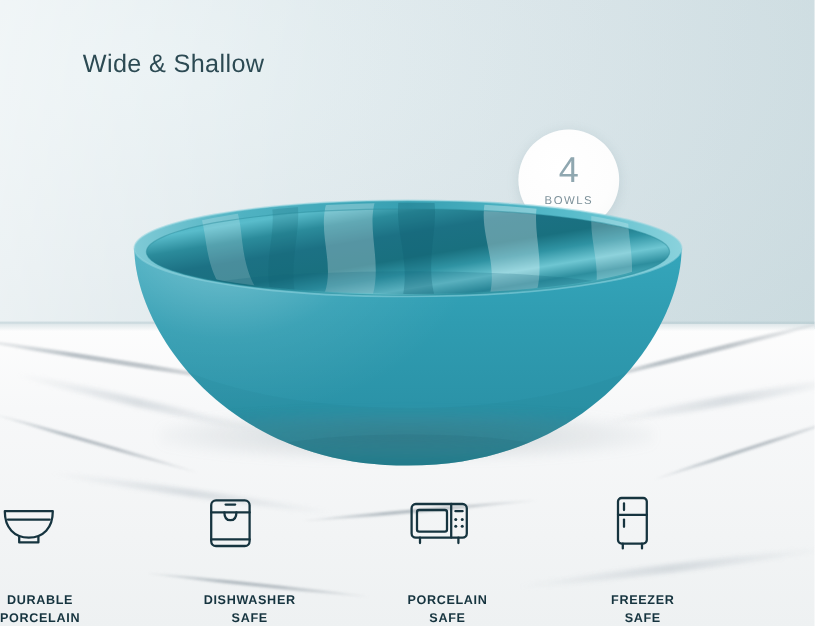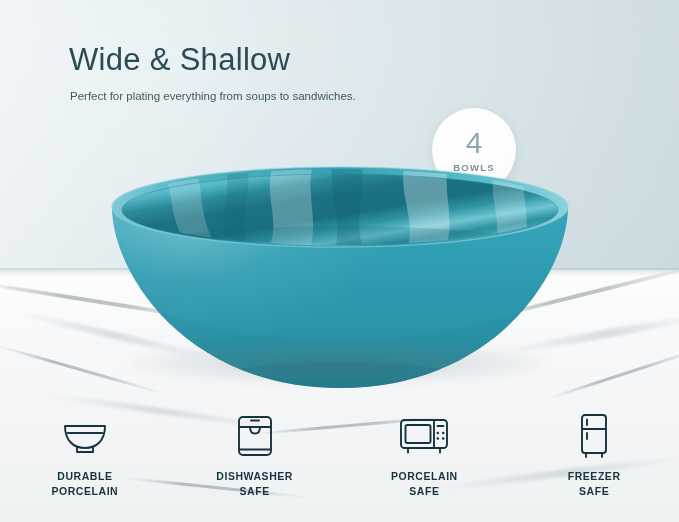--- a/index.html
+++ b/index.html
@@ -58,21 +58,21 @@
   }
   .vein.soft {
     background: linear-gradient(90deg, rgba(170,180,188,0) 0%, rgba(160,172,182,0.35) 50%, rgba(170,180,188,0) 100%);
     filter: blur(1.6px);
   }
 
   
   .headline {
     position: absolute;
     left: 69px; top: 42px;
-    font-size: 31px;
+    font-size: 21px;
     font-weight: 300;
     letter-spacing: 0.3px;
     color: #2c4a53;
     white-space: nowrap;
   }
   .subhead {
     position: absolute;
     left: 70px; top: 88px;
     width: 300px;
     font-size: 11.5px;
@@ -99,21 +99,21 @@
     font-size: 30px;
     font-weight: 300;
     color: #8fa7b0;
     line-height: 1;
     margin-bottom: 4px;
   }
   .badge-label {
     font-size: 9.5px;
     letter-spacing: 1.2px;
     color: #7d919a;
-    font-weight: 700;
+    font-weight: 400;
   }
 
   
   .bowl-wrap {
     position: absolute;
     left: 105px; top: 160px;
     width: 470px; height: 235px;
     z-index: 4;
   }
   .bowl-shadow {
@@ -129,21 +129,22 @@
     position: absolute;
     left: 0; top: 412px;
     width: 679px;
     display: flex;
     z-index: 5;
   }
   .feature {
     flex: 1;
     display: flex;
     flex-direction: column;
-    align-items: center;
+    align-items: flex-start;
+    gap: 24px;
   }
   .feature-icon {
     height: 48px;
     display: flex;
     align-items: center;
     justify-content: center;
   }
   .feature-label {
     margin-top: 9px;
     text-align: center;
@@ -170,21 +171,20 @@
   <div class="vein" style="left:-10px; top:368px; width:180px; height:3px; transform:rotate(16deg);"></div>
   <div class="vein soft" style="left:40px; top:408px; width:240px; height:6px; transform:rotate(8deg);"></div>
   <div class="vein" style="left:250px; top:424px; width:200px; height:3px; transform:rotate(-5deg);"></div>
   <div class="vein" style="left:470px; top:292px; width:230px; height:4px; transform:rotate(-14deg);"></div>
   <div class="vein soft" style="left:500px; top:330px; width:210px; height:8px; transform:rotate(-10deg);"></div>
   <div class="vein" style="left:540px; top:372px; width:170px; height:3px; transform:rotate(-18deg);"></div>
   <div class="vein soft" style="left:430px; top:470px; width:260px; height:7px; transform:rotate(-7deg);"></div>
   <div class="vein" style="left:120px; top:486px; width:190px; height:3px; transform:rotate(6deg);"></div>
 
   <div class="headline">Wide &amp; Shallow</div>
-  <div class="subhead">Perfect for plating everything from soups to sandwiches.</div>
 
   <div class="badge">
     <div class="badge-num">4</div>
     <div class="badge-label">BOWLS</div>
   </div>
 
   <div class="bowl-wrap">
     <div class="bowl-shadow"></div>
     <svg width="470" height="235" viewBox="0 0 470 235">
       <defs>

